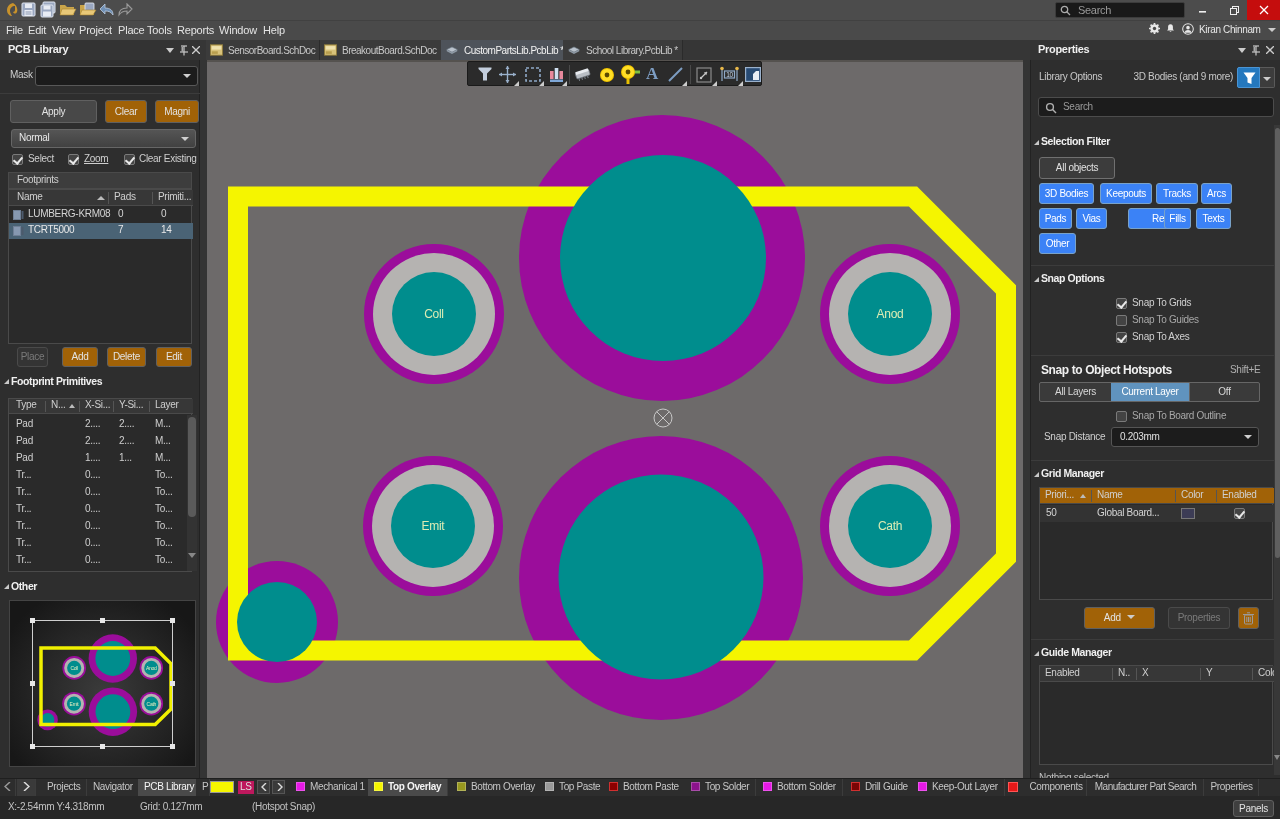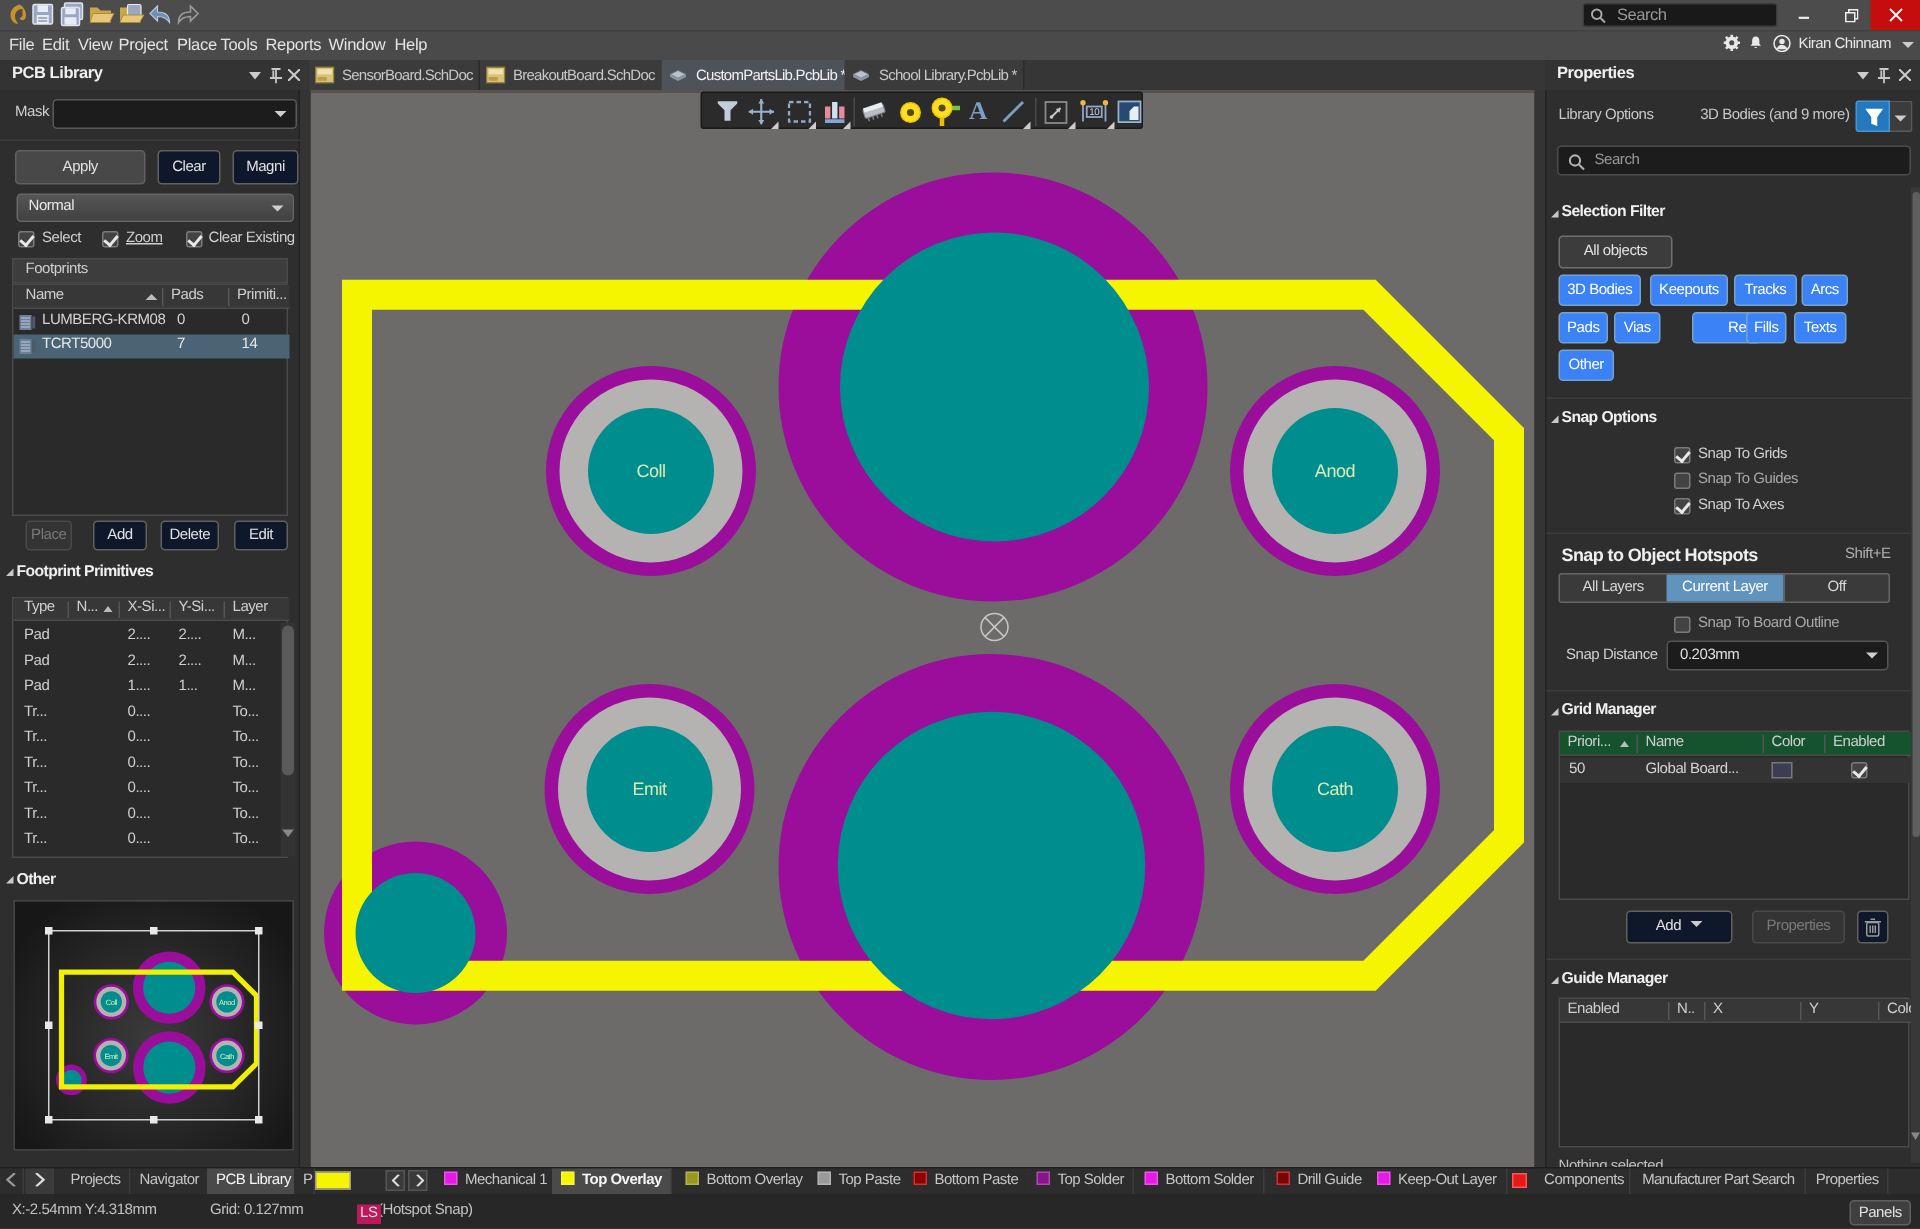--- a/index.html
+++ b/index.html
@@ -24,21 +24,21 @@
 
   
   .doctab { position:absolute; top:40px; height:20px; display:flex; align-items:center; gap:5px; padding:0 4px; color:#c8c8c8; font-size:10px; letter-spacing:-0.5px; background:#3b3b3b; border-right:1px solid #2b2b2b; white-space:nowrap; overflow:hidden; }
   .doctab svg, .doctab span { flex:none; }
   .doctab.active { background:#4e535a; color:#f2f2f2; }
 
   
   #leftpanel { position:absolute; left:0; top:60px; width:200px; height:718px; background:#2e2e2e; border-right:1px solid #222; }
   .combo { position:absolute; background:#1c1c1c; border:1px solid #585858; border-radius:3px; }
   .combo .caret { position:absolute; right:6px; top:50%; margin-top:-2px; width:0; height:0; border-left:4px solid transparent; border-right:4px solid transparent; border-top:4px solid #cfcfcf; }
-  .btn { position:absolute; background:#0f172a; border:1px solid #606060; border-radius:3px; color:#e2e2e2; text-align:center; font-size:10px; letter-spacing:-0.3px; }
+  .btn { position:absolute; background:#a16207; border:1px solid #606060; border-radius:3px; color:#e2e2e2; text-align:center; font-size:10px; letter-spacing:-0.3px; }
   .btn.dis { color:#7a7a7a; border-color:#4a4a4a; background:#343434; }
   .chk { position:absolute; width:11px; height:11px; background:#434343; border:1px solid #7a7a7a; border-radius:2px; }
   .chk.on:after { content:""; position:absolute; left:2px; top:0px; width:4px; height:7px; border:solid #e8e8e8; border-width:0 2px 2px 0; transform:rotate(40deg); }
   .sechead { position:absolute; font-weight:bold; color:#f0f0f0; font-size:10.5px; letter-spacing:-0.4px; }
   .sechead-arrow { position:absolute; width:0; height:0; border-bottom:5px solid #c8c8c8; border-left:5px solid transparent; }
   .colsep { position:absolute; width:1px; background:#555; }
   .cell { position:absolute; color:#cfcfcf; font-size:10px; white-space:nowrap; }
 
   
   #rightpanel { position:absolute; left:1030px; top:60px; width:250px; height:718px; background:#2e2e2e; border-left:1px solid #222; }
@@ -577,21 +577,21 @@
       <div class="cell" style="left:101px;top:350px;color:#a8a8a8;">Snap To Board Outline</div>
     <div class="cell" style="left:13px;top:371px;">Snap Distance</div>
     <div class="combo" style="left:80px;top:367px;width:148px;height:20px;background:#1c1c1c;border-color:#555;">
         <span style="position:absolute;left:8px;top:3px;color:#e0e0e0;">0.203mm</span>
         <div class="caret"></div>
       </div>
     <div class="abs" style="left:0;top:400px;width:250px;height:1px;background:#3c3c3c;"></div>
     <div class="sechead-arrow" style="left:3px;top:412px;"></div>
     <div class="sechead" style="left:10px;top:407px;">Grid Manager</div>
     <div class="abs" style="left:8px;top:427px;width:234px;height:113px;background:#2a2a2a;border:1px solid #4a4a4a;">
-      <div class="abs" style="left:0;top:0;width:234px;height:16px;background:#14532d;border-bottom:1px solid #4a4a4a;">
+      <div class="abs" style="left:0;top:0;width:234px;height:16px;background:#a16207;border-bottom:1px solid #4a4a4a;">
         <span style="position:absolute;left:5px;top:1px;color:#cfcfcf;">Priori...</span>
         <div class="abs" style="left:40px;top:6px;width:0;height:0;border-left:3.5px solid transparent;border-right:3.5px solid transparent;border-bottom:4px solid #bbb;"></div>
         <div class="colsep" style="left:51px;top:2px;height:12px;"></div>
         <span style="position:absolute;left:57px;top:1px;color:#cfcfcf;">Name</span>
         <div class="colsep" style="left:135px;top:2px;height:12px;"></div>
         <span style="position:absolute;left:141px;top:1px;color:#cfcfcf;">Color</span>
         <div class="colsep" style="left:176px;top:2px;height:12px;"></div>
         <span style="position:absolute;left:182px;top:1px;color:#cfcfcf;">Enabled</span>
       </div>
       <div class="abs" style="left:0;top:17px;width:234px;height:17px;background:#333;">
@@ -635,21 +635,21 @@
 
     <div class="abs" style="left:243px;top:65px;width:7px;height:650px;background:#383838;">
       <div class="abs" style="left:1px;top:3px;width:5px;height:430px;background:#5f5f5f;border-radius:3px;"></div>
       <div class="abs" style="left:0px;top:630px;width:0;height:0;border-left:3.5px solid transparent;border-right:3.5px solid transparent;border-top:5px solid #888;"></div>
     </div>
   </div>
 
   <div id="layerbar"></div>
 
   <div class="abs" style="left:210px;top:781px;width:24px;height:12px;background:#f5f500;border:1px solid #999;z-index:3;"></div>
-  <div class="abs" style="left:238px;top:803px;color:#ddd;font-size:10px;background:#be185d;padding:0 2px;height:13px;line-height:12px;z-index:3;">LS</div>
+  <div class="abs" style="left:238px;top:781px;color:#ddd;font-size:10px;background:#be185d;padding:0 2px;height:13px;line-height:12px;z-index:3;">LS</div>
   <div class="abs" style="left:257px;top:780px;width:13px;height:14px;background:#3a3a3a;border:1px solid #555;z-index:3;"><svg width="6" height="8" viewBox="0 0 6 8" style="margin:2px 0 0 3px">
         <path d="M5 0 L1 4 L5 8" fill="none" stroke="#ddd" stroke-width="1.4"></path>
       </svg></div>
   <div class="abs" style="left:272px;top:780px;width:13px;height:14px;background:#3a3a3a;border:1px solid #555;z-index:3;"><svg width="6" height="8" viewBox="0 0 6 8" style="margin:2px 0 0 4px">
         <path d="M1 0 L5 4 L1 8" fill="none" stroke="#ddd" stroke-width="1.4"></path>
       </svg></div>
   <div class="ltab" style="left:290px;"><span class="chip" style="background:#e619e6;"></span>Mechanical 1</div>
   <div class="ltab active" style="left:368px;"><span class="chip" style="background:#f5f500;"></span>Top Overlay</div>
   <div class="ltab" style="left:451px;text-align:center;"><span class="chip" style="background:#98981f;"></span>Bottom Overlay</div>
   <div class="ltab" style="left:539px;"><span class="chip" style="background:#9a9a9a;"></span>Top Paste</div>

